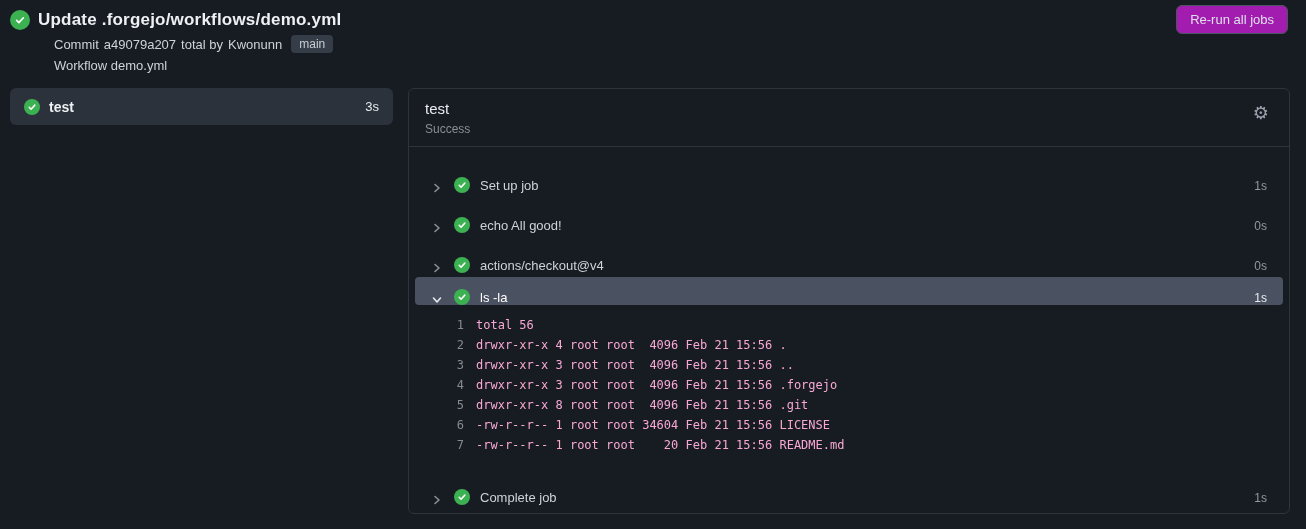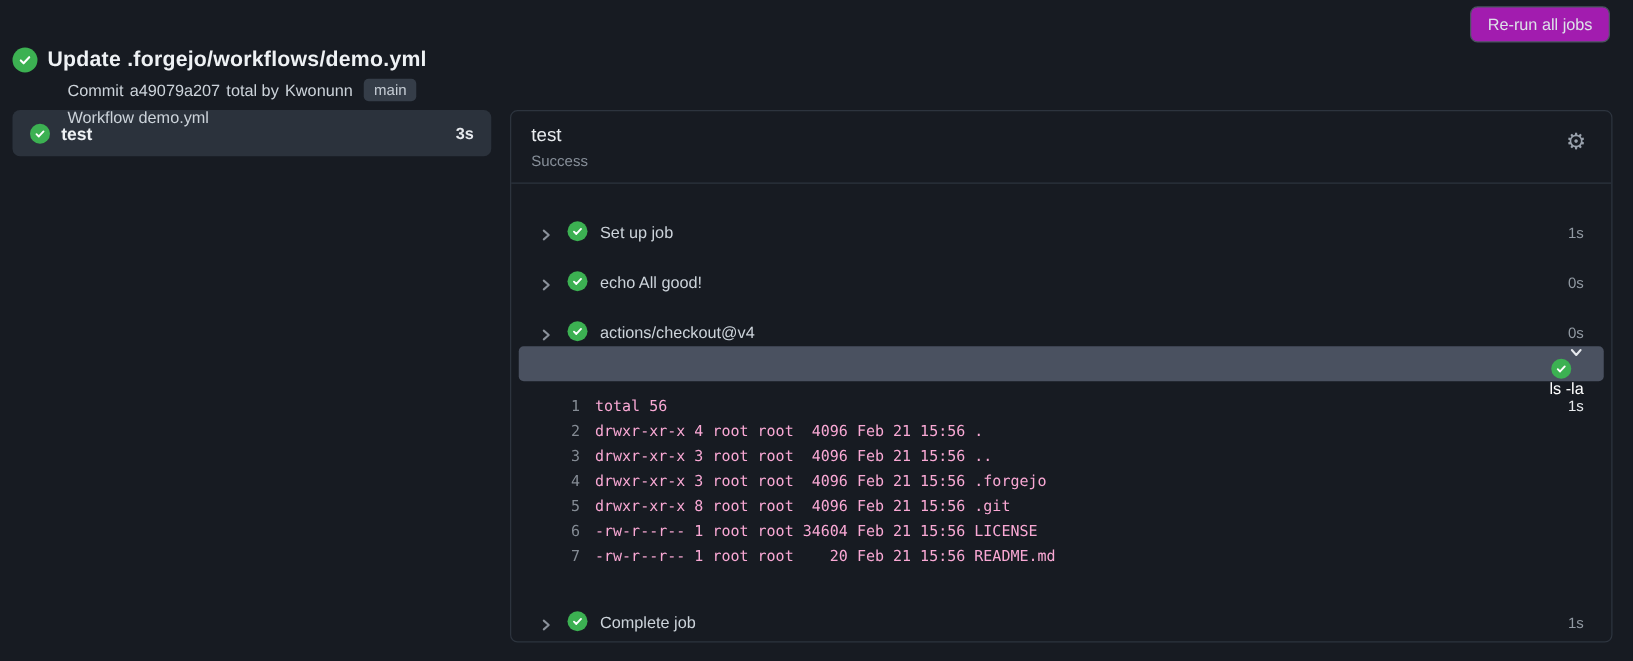--- a/index.html
+++ b/index.html
@@ -7,21 +7,21 @@
   body {
     background: #171b22;
     font-family: "Liberation Sans", sans-serif;
     color: #cdd3da;
     overflow: hidden;
     position: relative;
   }
 
   
   .run-header { position: relative; padding: 10px 18px 0 10px; height: 78px; }
-  .title-row { display: flex; align-items: flex-start; gap: 8px; margin-top: 28px; }
+  .title-row { display: flex; align-items: flex-start; gap: 8px; }
   .check-circle {
     display: inline-flex; align-items: center; justify-content: center;
     border-radius: 50%; background: #3cb152; flex: 0 0 auto;
   }
   .check-circle.lg { width: 20px; height: 20px; }
   .check-circle.sm { width: 16px; height: 16px; }
   .check-circle svg { display: block; }
   .run-title { font-size: 17px; font-weight: 700; color: #eef1f4; letter-spacing: .2px; }
   .sub-line { margin-left: 44px; margin-top: 5px; font-size: 13px; color: #ccd3da; display: flex; align-items: center; gap: 5px; }
   .branch-badge {
@@ -38,21 +38,21 @@
   
   .content { display: flex; align-items: flex-start; gap: 15px; padding: 10px 16px 0 10px; }
 
   .sidebar { width: 383px; flex: 0 0 auto; }
   .job-item {
     display: flex; align-items: center; gap: 9px;
     height: 37px; padding: 0 14px; border-radius: 6px;
     background: #2b323c; cursor: pointer;
   }
   .job-name { font-size: 14px; font-weight: 700; color: #eef1f4; }
-  .job-duration { margin-left: auto; font-size: 13px; font-weight: 700; color: #e7eaee; }
+  .job-duration { margin-left: auto; font-size: 13px; font-weight: 400; color: #e7eaee; }
 
   
   .job-panel {
     flex: 1 1 auto; border: 1px solid #2d343e; border-radius: 6px;
     background: #171b22; min-height: 417px; position: relative;
   }
   .panel-header { padding: 10px 16px 9px; border-bottom: 1px solid #2d343e; position: relative; }
   .panel-job-title { font-size: 15px; color: #e9ecef; line-height: 19px; }
   .panel-job-status { font-size: 12px; color: #878f99; margin-top: 4px; line-height: 15px; }
   .gear-btn {
@@ -65,21 +65,21 @@
     display: flex; align-items: flex-end; height: 40px;
     padding: 0 22px; cursor: pointer;
   }
   .chev { width: 12px; display: inline-flex; justify-content: center; flex: 0 0 auto; }
   .step-row .check-circle { margin-left: 11px; margin-right: 10px; }
   .step-label { font-size: 13px; color: #ccd3da; }
   .step-duration { margin-left: auto; font-size: 12px; color: #9199a2; }
 
   .step-row.expanded {
     height: 28px; margin: 4px 6px; padding: 0 16px;
-    border-radius: 4px; background: #4a5160; flex-direction: column;
+    border-radius: 4px; background: #4a5160;
   }
   .step-row.expanded .step-label { color: #ffffff; }
   .step-row.expanded .step-duration { color: #e8ebee; }
 
   
   .log-block { padding: 6px 0 10px; }
   .log-line {
     display: flex; line-height: 20px;
     font-family: "DejaVu Sans Mono", "Liberation Mono", monospace; font-size: 12px;
   }

